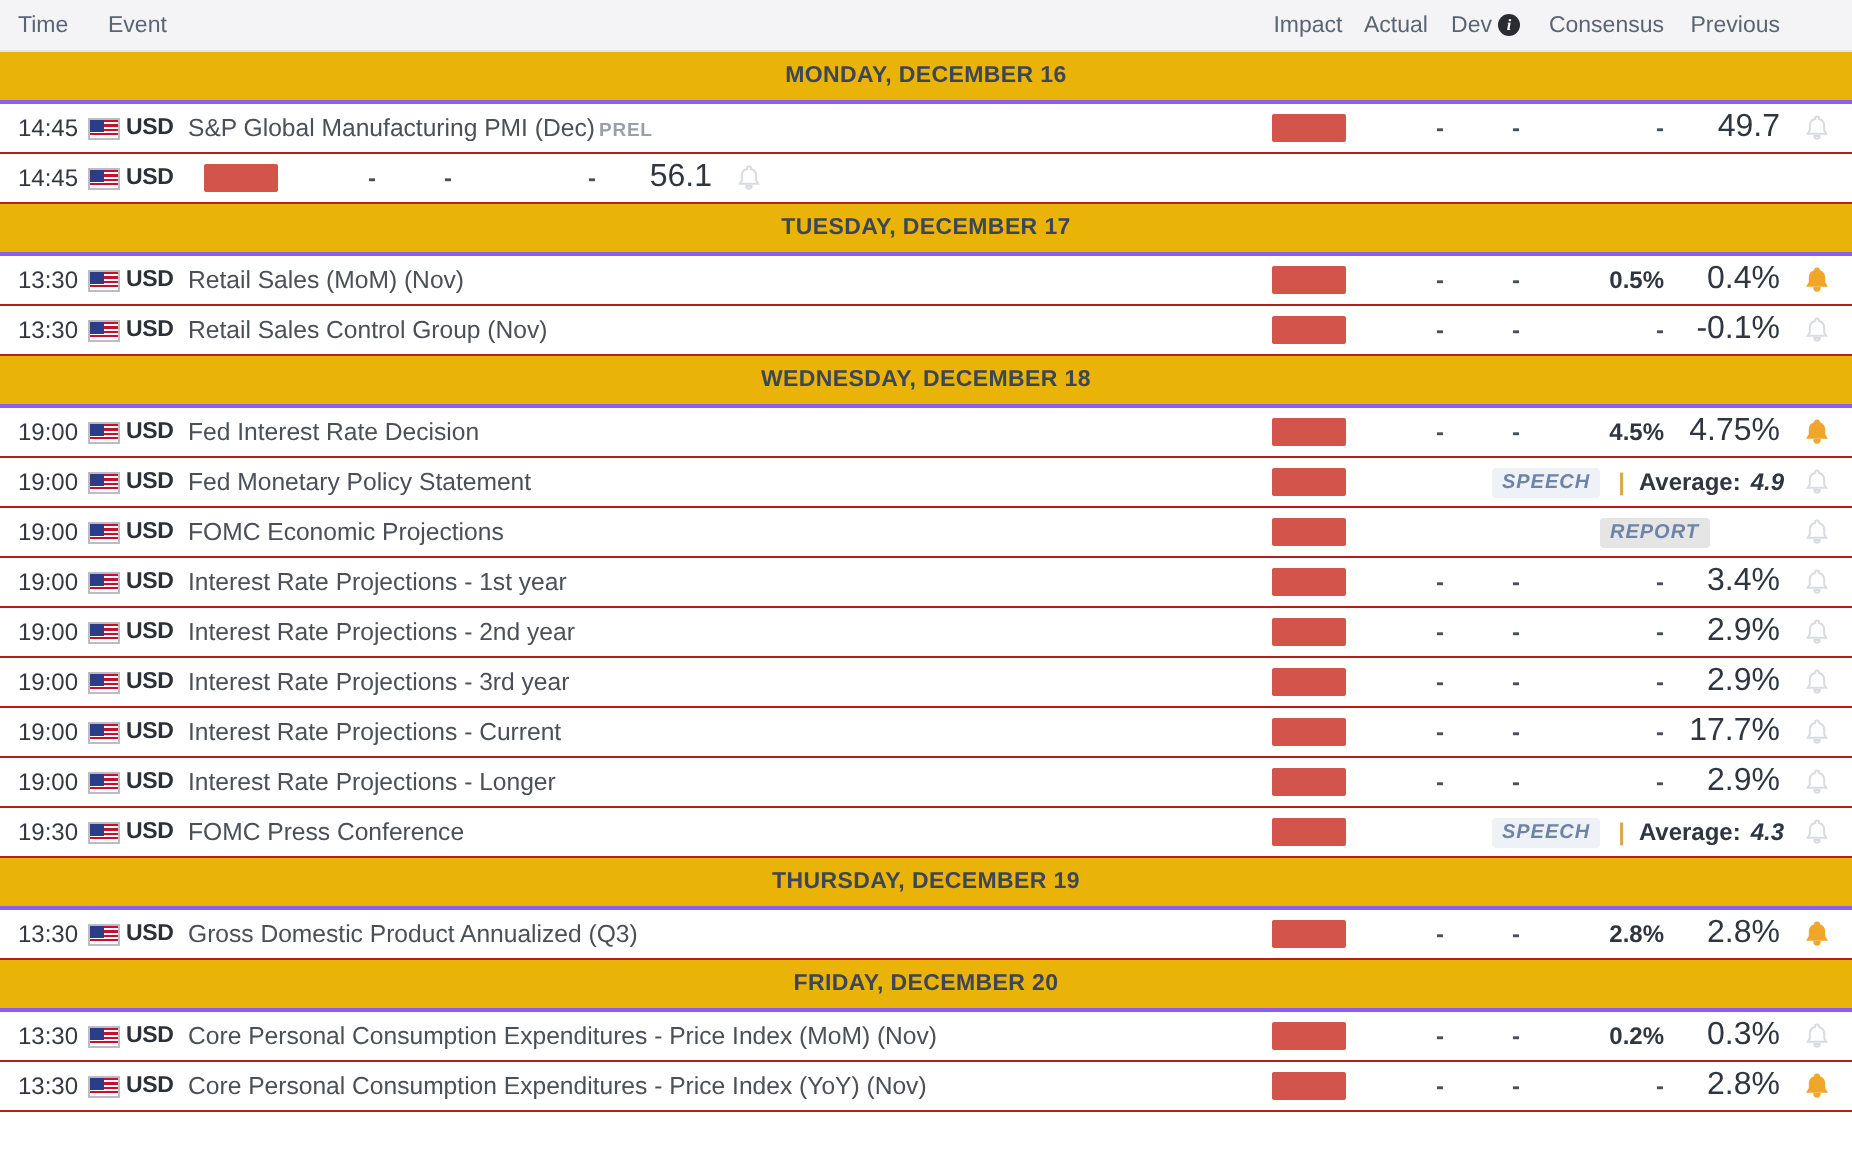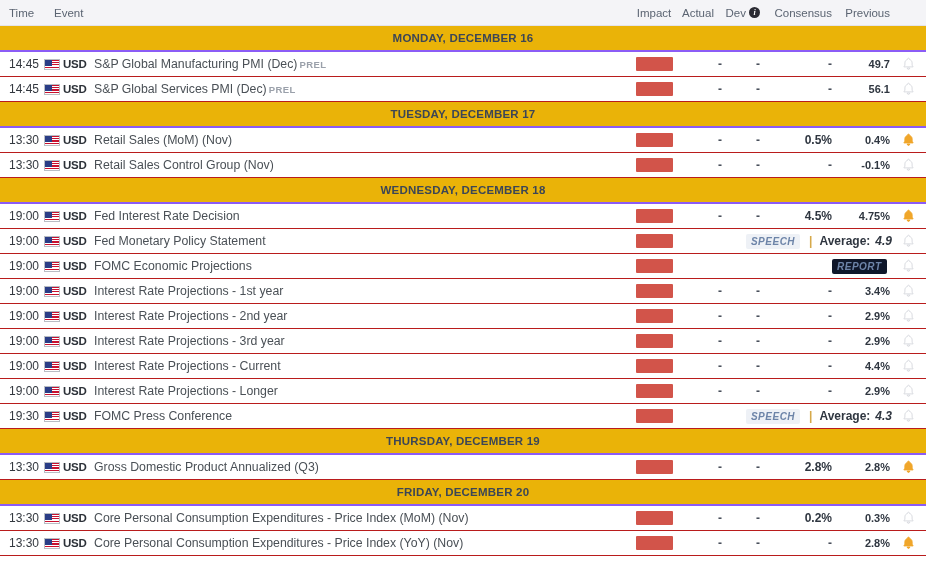--- a/index.html
+++ b/index.html
@@ -172,23 +172,23 @@
   .c-cons {
     width: 72px;
     text-align: right;
     font-size: 12px;
     color: #2f3640;
     font-weight: bold;
   }
   .c-prev {
     width: 58px;
     text-align: right;
-    font-size: 11px;
+    font-size: 16px;
     color: #2f3640;
-    font-weight: bold;
+    font-weight: normal;
   }
   .dash { font-weight: bold; color: #49505c; }
 
   
   .c-special {
     width: 208px;
     display: flex;
     align-items: center;
     font-size: 12px;
     white-space: nowrap;
@@ -284,21 +284,20 @@
       </div>
       <div class="ev-row">
         <div class="c-time">14:45</div>
         <div class="c-cur">
           <span class="flag">
             <span class="stripes"></span>
             <span class="canton"></span>
           </span>
           <span class="cur-code">USD</span>
         </div>
-        <div class="c-event">S&amp;P Global Services PMI (Dec)<span class="prel">PREL</span></div>
         <div class="c-impact">
           <span class="impact-bar" style="background: rgb(210, 84, 74);"></span>
         </div>
         <div class="c-actual"><span class="dash">-</span></div>
         <div class="c-dev"><span class="dash">-</span></div>
         <div class="c-cons"><span class="dash">-</span></div>
         <div class="c-prev">56.1</div>
         <div class="c-bell">
           <svg class="bell-svg" width="13" height="14" viewBox="0 0 13 14" aria-hidden="true">
             <path d="M6.5 1.2c-.55 0-1 .45-1 1v.3C3.9 2.9 2.9 4.2 2.9 5.9v2.3L1.9 9.9h9.2l-1-1.7V5.9c0-1.7-1-3-2.6-3.4v-.3c0-.55-.45-1-1-1z" fill="none" stroke="#d9dbe0" stroke-width="1"></path>
@@ -417,21 +416,21 @@
             <span class="stripes"></span>
             <span class="canton"></span>
           </span>
           <span class="cur-code">USD</span>
         </div>
         <div class="c-event">FOMC Economic Projections</div>
         <div class="c-impact">
           <span class="impact-bar" style="background: rgb(210, 84, 74);"></span>
         </div>
         <div class="c-special report-kind">
-          <span class="tag" style="color: rgb(109, 132, 168); background: #0f172a; margin-left: 32px;">REPORT</span>
+          <span class="tag" style="color: rgb(109, 132, 168); background: #e5e5e5;">REPORT</span>
         </div>
         <div class="c-bell">
           <svg class="bell-svg" width="13" height="14" viewBox="0 0 13 14" aria-hidden="true">
             <path d="M6.5 1.2c-.55 0-1 .45-1 1v.3C3.9 2.9 2.9 4.2 2.9 5.9v2.3L1.9 9.9h9.2l-1-1.7V5.9c0-1.7-1-3-2.6-3.4v-.3c0-.55-.45-1-1-1z" fill="none" stroke="#d9dbe0" stroke-width="1"></path>
             <path d="M5.2 11.0c0 .8.6 1.4 1.3 1.4s1.3-.6 1.3-1.4z" fill="none" stroke="#d9dbe0" stroke-width="1"></path>
           </svg>
         </div>
       </div>
       <div class="ev-row">
         <div class="c-time">19:00</div>
@@ -514,21 +513,21 @@
           </span>
           <span class="cur-code">USD</span>
         </div>
         <div class="c-event">Interest Rate Projections - Current</div>
         <div class="c-impact">
           <span class="impact-bar" style="background: rgb(210, 84, 74);"></span>
         </div>
         <div class="c-actual"><span class="dash">-</span></div>
         <div class="c-dev"><span class="dash">-</span></div>
         <div class="c-cons"><span class="dash">-</span></div>
-        <div class="c-prev">4.4%</div>
+        <div class="c-prev">17.7%</div>
         <div class="c-bell">
           <svg class="bell-svg" width="13" height="14" viewBox="0 0 13 14" aria-hidden="true">
             <path d="M6.5 1.2c-.55 0-1 .45-1 1v.3C3.9 2.9 2.9 4.2 2.9 5.9v2.3L1.9 9.9h9.2l-1-1.7V5.9c0-1.7-1-3-2.6-3.4v-.3c0-.55-.45-1-1-1z" fill="none" stroke="#d9dbe0" stroke-width="1"></path>
             <path d="M5.2 11.0c0 .8.6 1.4 1.3 1.4s1.3-.6 1.3-1.4z" fill="none" stroke="#d9dbe0" stroke-width="1"></path>
           </svg>
         </div>
       </div>
       <div class="ev-row">
         <div class="c-time">19:00</div>
         <div class="c-cur">

